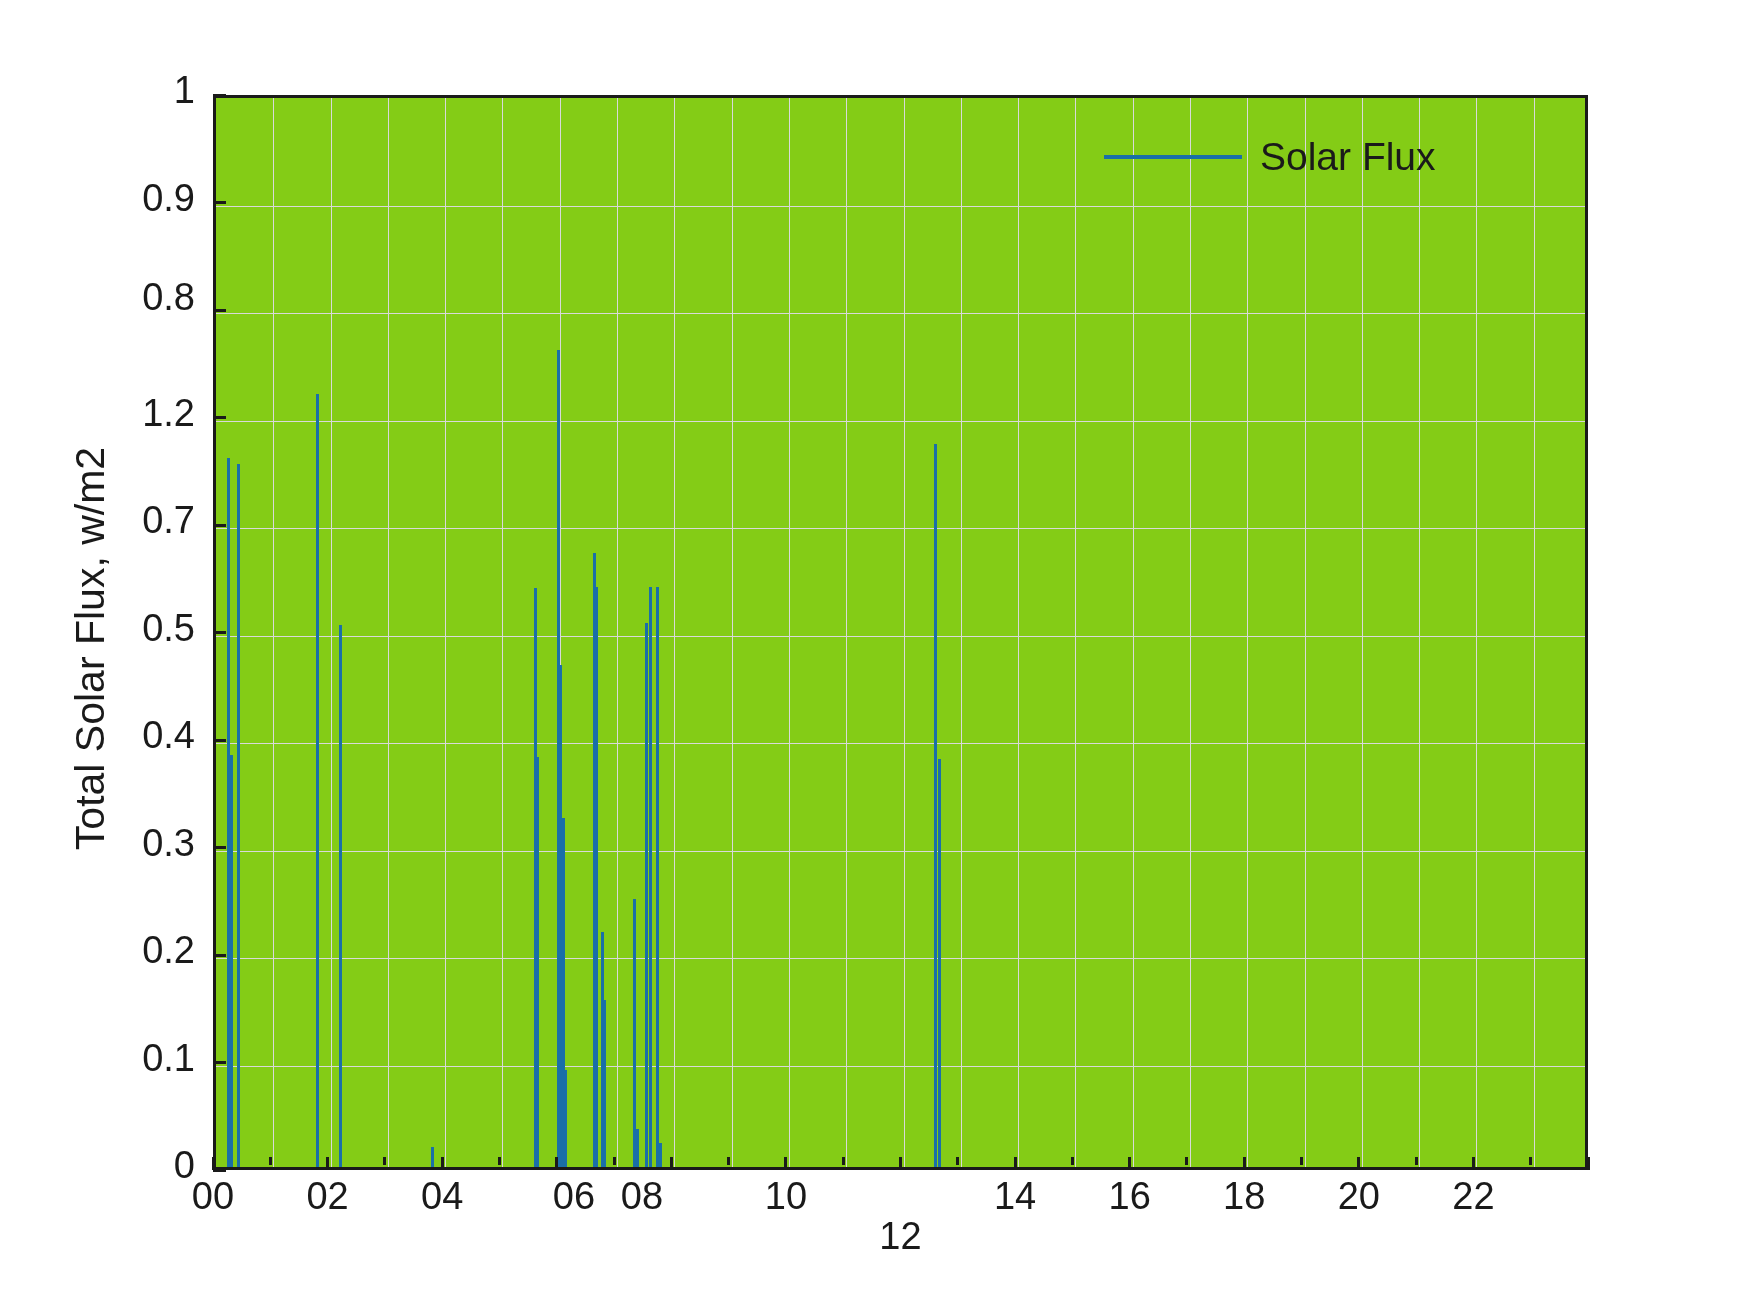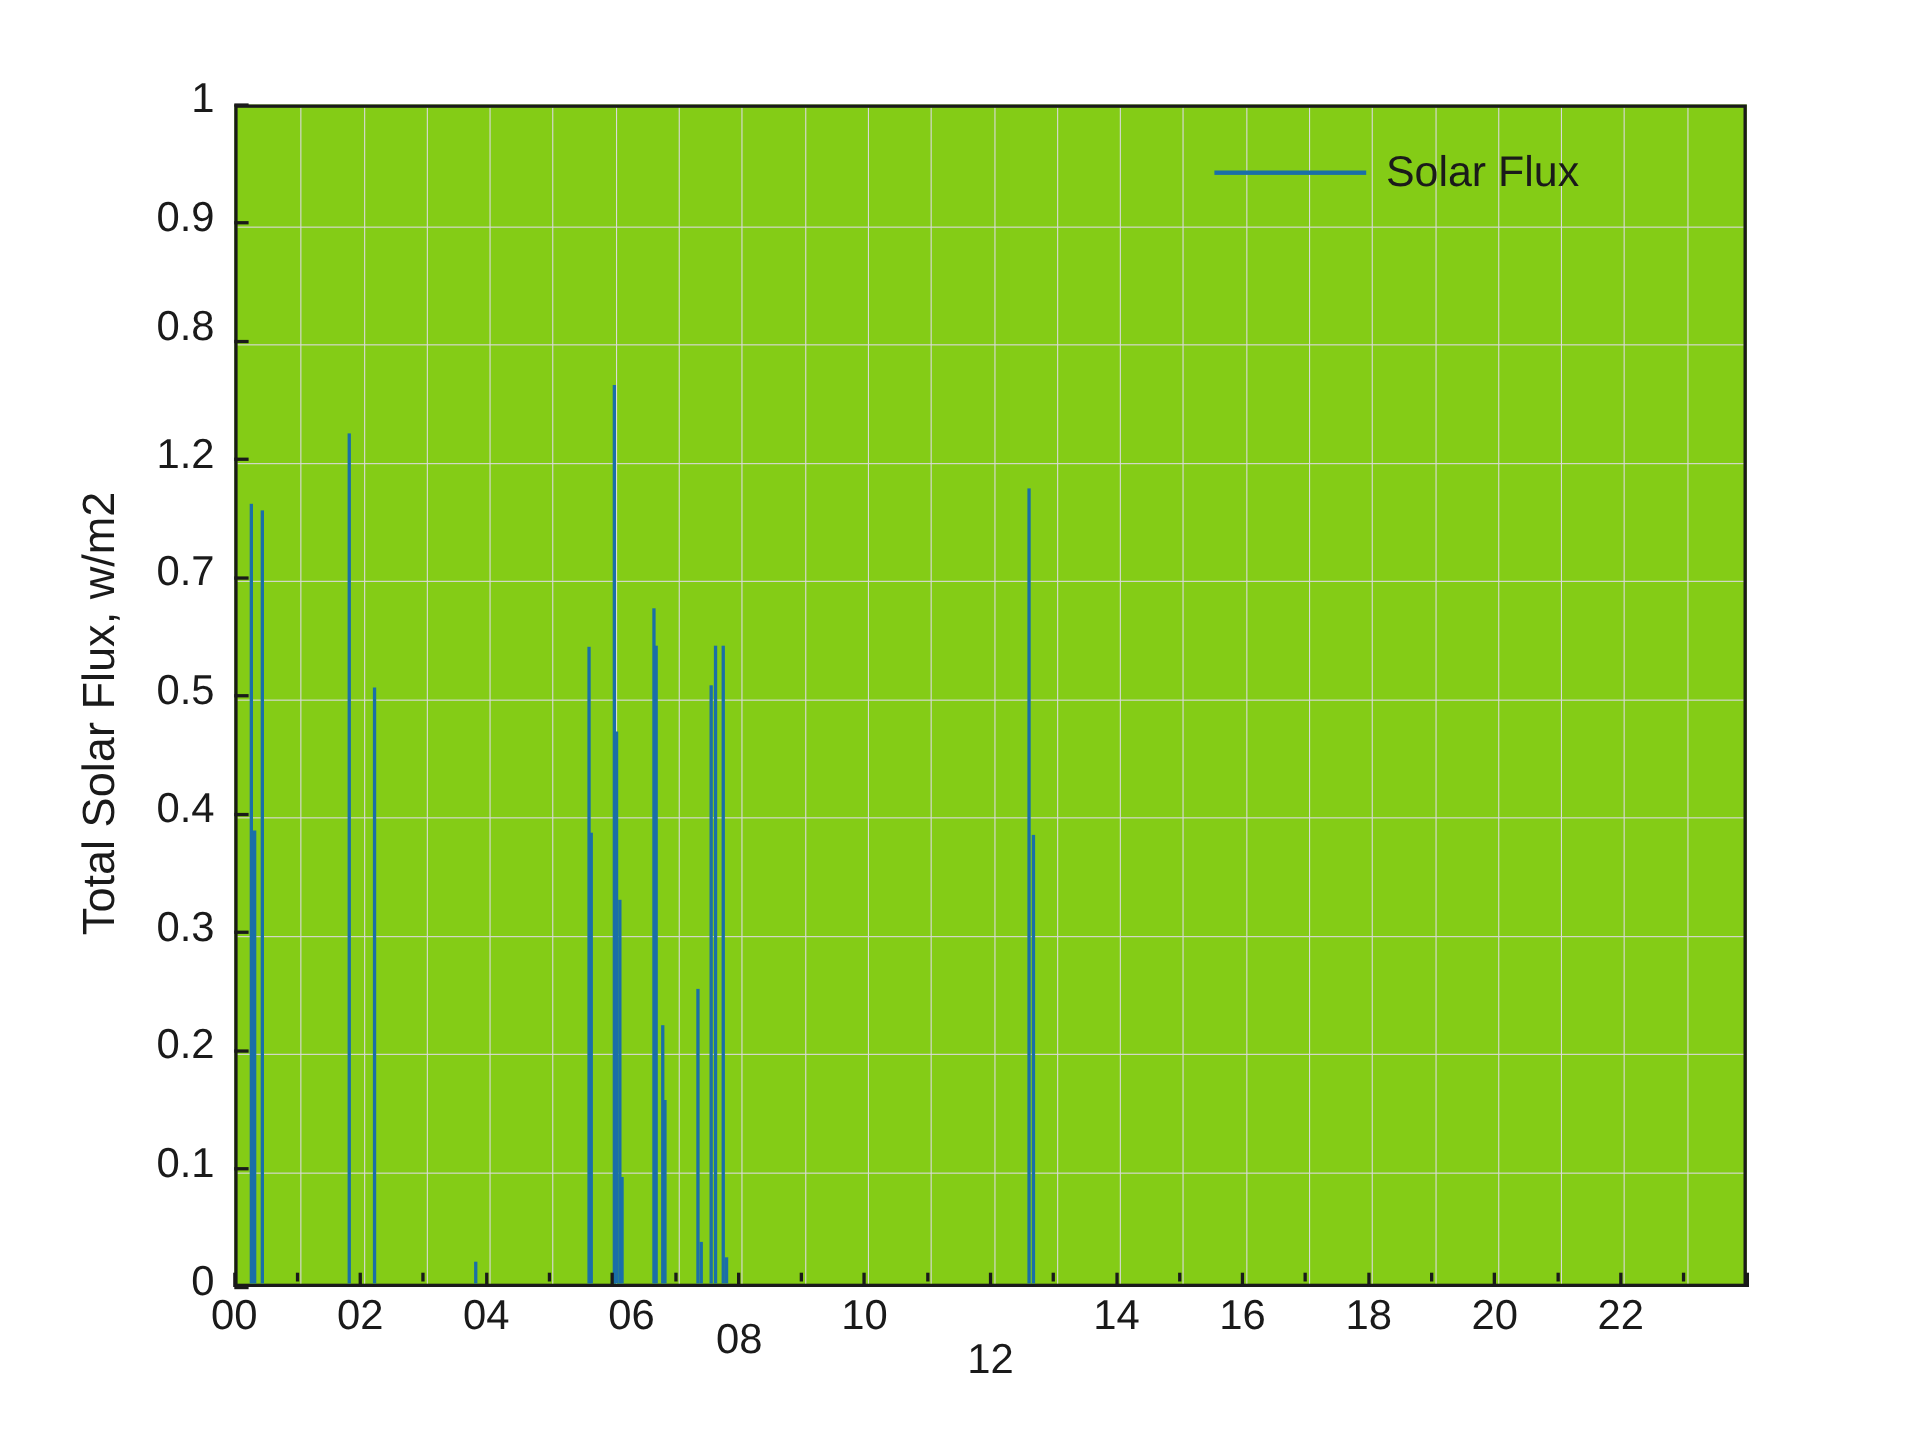--- a/index.html
+++ b/index.html
@@ -282,21 +282,21 @@
     <div class="xtick-minor" style="left: 1300.04px;"></div>
     <div class="xtick-mark" style="left: 1357.33px;"></div>
     <div class="xtick-minor" style="left: 1414.62px;"></div>
     <div class="xtick-mark" style="left: 1471.92px;"></div>
     <div class="xtick-minor" style="left: 1529.21px;"></div>
     <div class="xtick-mark" style="left: 1586.5px;"></div>
     <div class="xtick-label" style="left: 153px; width: 120px;">00</div>
     <div class="xtick-label" style="left: 267.583px; width: 120px;">02</div>
     <div class="xtick-label" style="left: 382.167px; width: 120px;">04</div>
     <div class="xtick-label" style="left: 514px; width: 120px;">06</div>
-    <div class="xtick-label" style="left: 612px; width: 120px; margin-top: 22px;">08</div>
+    <div class="xtick-label" style="left: 582px; width: 120px;">08</div>
     <div class="xtick-label" style="left: 725.917px; width: 120px;">10</div>
     <div class="xtick-label" style="left: 840.5px; width: 120px; margin-top: 40px;">12</div>
     <div class="xtick-label" style="left: 955.083px; width: 120px;">14</div>
     <div class="xtick-label" style="left: 1069.67px; width: 120px;">16</div>
     <div class="xtick-label" style="left: 1184.25px; width: 120px;">18</div>
     <div class="xtick-label" style="left: 1298.83px; width: 120px;">20</div>
     <div class="xtick-label" style="left: 1413.42px; width: 120px;">22</div>
   </div>
 
 </body></html>

